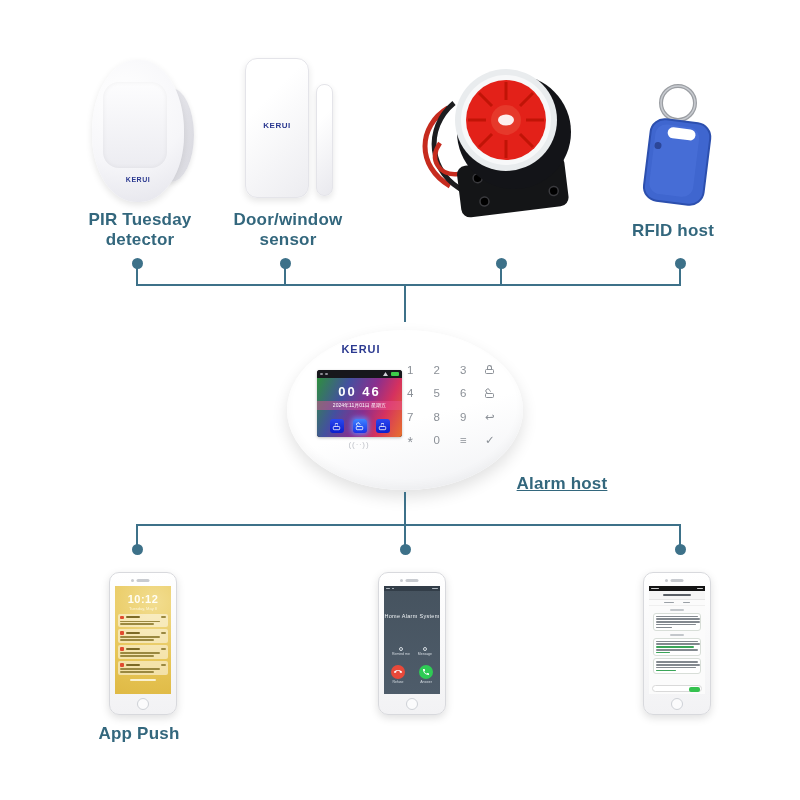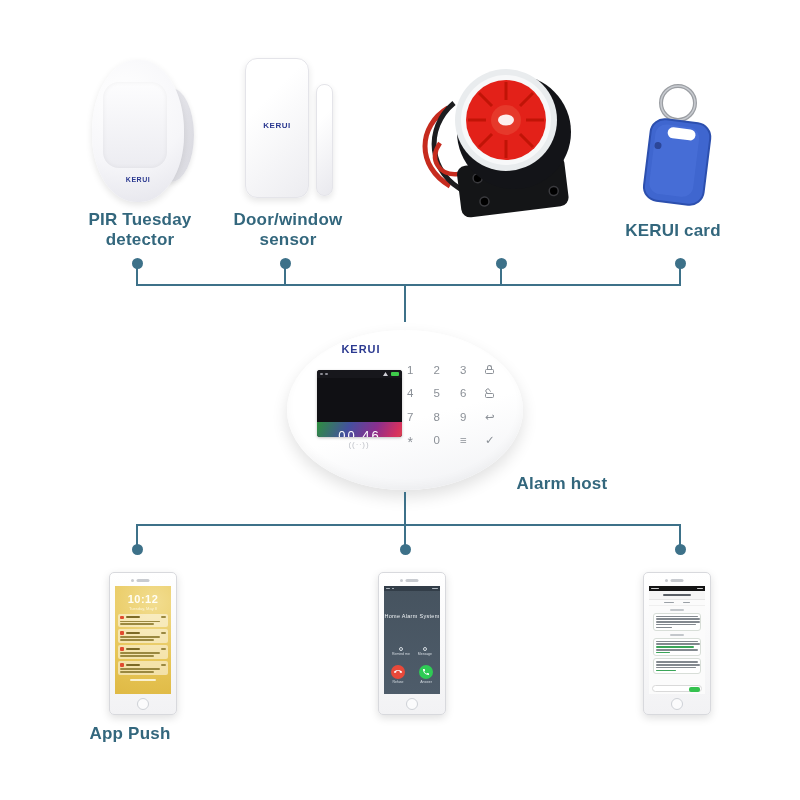--- a/index.html
+++ b/index.html
@@ -47,21 +47,21 @@
                font-weight:bold; color:#2b3990; letter-spacing:1px; }
   .host-screen { position:absolute; left:30px; top:40px; width:85px; height:67px; border-radius:3px;
                  background:#101014; overflow:hidden; box-shadow:0 1px 3px rgba(0,0,0,.25); }
   .scr-topbar { position:relative; height:8px; background:#17171c; }
   .scr-dot { position:absolute; top:3px; width:3px; height:2px; background:#8d8d95; border-radius:1px; }
   .scr-batt { position:absolute; right:3px; top:2px; width:8px; height:4px; background:#3ecb4a; border-radius:1px; }
   .scr-wifi { position:absolute; right:14px; top:2px; width:5px; height:4px;
               background:#cfcfd6; clip-path:polygon(0 100%,50% 0,100% 100%); }
   .scr-main { position:relative; height:59px;
               background:linear-gradient(115deg,#2e8f3e 0%,#44509f 30%,#8a2f8e 55%,#d5315f 75%,#e8712c 100%); }
-  .scr-time { text-align:center; padding-top:6px; color:#ffffff; font-size:13px; font-weight:normal; letter-spacing:2px;margin-top:44px; }
+  .scr-time { text-align:center; padding-top:6px; color:#ffffff; font-size:13px; font-weight:bold; letter-spacing:2px; }
   .scr-date { margin-top:2px; height:9px; background:rgba(235,82,148,.45); color:#ffffff; font-size:5px;
               line-height:9px; text-align:center; overflow:hidden; }
   .scr-icons { position:absolute; left:0; bottom:4px; width:100%; display:flex; justify-content:center; gap:9px; }
   .scr-app { width:14px; height:14px; border-radius:3px; background:linear-gradient(#2a48f0,#0b1ecc);
              display:flex; align-items:center; justify-content:center; }
   .scr-app.active { background:linear-gradient(#3f84ff,#1732e8); box-shadow:0 0 5px 2px rgba(90,140,255,.8); }
   .host-swipe { position:absolute; left:42px; top:110px; width:60px; text-align:center; color:#bfc2c8;
                 font-size:8px; letter-spacing:1px; }
   .keypad { position:absolute; left:110px; top:28px; width:106px; height:94px; display:grid;
             grid-template-columns:repeat(4,1fr); grid-template-rows:repeat(4,1fr); }
@@ -71,21 +71,21 @@
   .lock .shackle { position:absolute; top:0; left:2px; width:5px; height:5px; border:1.2px solid currentColor;
                    border-bottom:none; border-radius:3px 3px 0 0; }
   .lock .lbody { position:absolute; top:4px; left:0; width:9px; height:5px; border:1.2px solid currentColor;
                  border-radius:1.5px; background:transparent; }
   .lock.open .shackle { transform:rotate(-38deg) translate(-1px,-1.5px); }
   .lock.white { color:#ffffff; transform:scale(.8); }
   .lock.white .shackle { border-width:1.5px; } .lock.white .lbody { border-width:1.5px; }
 
   
   .phone { position:absolute; width:68px; height:143px; background:linear-gradient(#ffffff,#f2f2f4);
-           border:1px solid #d8d9dd; border-radius:5px; box-shadow:0 3px 8px rgba(0,0,0,.13); }
+           border:1px solid #d8d9dd; border-radius:10px; box-shadow:0 3px 8px rgba(0,0,0,.13); }
   .ph-ear { position:absolute; top:6px; left:50%; transform:translateX(-50%); width:13px; height:2.5px;
             background:#c8cbd0; border-radius:2px; }
   .ph-cam { position:absolute; top:6px; left:21px; width:3px; height:3px; background:#c8cbd0; border-radius:50%; }
   .ph-home { position:absolute; bottom:4px; left:50%; transform:translateX(-50%); width:12px; height:12px;
              border:1px solid #ced1d6; border-radius:50%; background:#fbfbfc; }
   .ph-screen { position:absolute; top:13px; left:5px; right:5px; bottom:20px; overflow:hidden; }
 
   
   .app-screen { background:radial-gradient(circle at 70% 15%, #f2dd90 0%, #e7c658 60%, #dfb944 100%); }
   .ap-time { text-align:center; color:#fffef4; font-size:11px; font-weight:bold; padding-top:7px; letter-spacing:.5px; }
@@ -188,21 +188,21 @@
       <circle cx="50" cy="25" r="17" fill="none" stroke="#c9ccd1" stroke-width="1.5"></circle>
       <g transform="rotate(7 49 85)">
         <rect x="18" y="42" width="62" height="84" rx="15" fill="#2c4fae"></rect>
         <rect x="20" y="44" width="58" height="80" rx="13" fill="#3f66cf"></rect>
         <rect x="24" y="48" width="44" height="70" rx="11" fill="#4a71d8" opacity="0.7"></rect>
         <rect x="36" y="50" width="28" height="11" rx="5.5" fill="#ffffff"></rect>
         <circle cx="28" cy="70" r="3.5" fill="#2c4698"></circle>
       </g>
     </svg>
   </div>
-  <div class="dev-label" style="left:593px; top:221px;">KERUI card</div>
+  <div class="dev-label" style="left:593px; top:221px;">RFID host</div>
 
   <div class="cdot" style="left:132px; top:258px;"></div>
   <div class="cdot" style="left:280px; top:258px;"></div>
   <div class="cdot" style="left:496px; top:258px;"></div>
   <div class="cdot" style="left:675px; top:258px;"></div>
   <div class="cline" style="left:136px; top:266px; width:2px; height:20px;"></div>
   <div class="cline" style="left:284px; top:266px; width:2px; height:20px;"></div>
   <div class="cline" style="left:500px; top:266px; width:2px; height:20px;"></div>
   <div class="cline" style="left:679px; top:266px; width:2px; height:20px;"></div>
   <div class="cline" style="left:136px; top:284px; width:545px; height:2px;"></div>
@@ -268,21 +268,21 @@
       <div class="key">7</div>
       <div class="key">8</div>
       <div class="key">9</div>
       <div class="key">↩</div>
       <div class="key star">*</div>
       <div class="key">0</div>
       <div class="key">≡</div>
       <div class="key">✓</div>
     </div>
   </div>
-  <div class="dev-label" style="left:482px; top:474px;">Alarm host</div>
+  <div class="dev-label" style="left:482px; top:474px;text-decoration:underline;">Alarm host</div>
 
   <div class="cline" style="left:404px; top:492px; width:2px; height:34px;"></div>
   <div class="cline" style="left:136px; top:524px; width:545px; height:2px;"></div>
   <div class="cline" style="left:136px; top:526px; width:2px; height:20px;"></div>
   <div class="cline" style="left:404px; top:526px; width:2px; height:20px;"></div>
   <div class="cline" style="left:679px; top:526px; width:2px; height:20px;"></div>
   <div class="cdot" style="left:132px; top:544px;"></div>
   <div class="cdot" style="left:400px; top:544px;"></div>
   <div class="cdot" style="left:675px; top:544px;"></div>
 
@@ -325,21 +325,21 @@
             <div class="nbar" style="width:14px;"></div>
             <div class="nbar light" style="width:5px; margin-left:auto;"></div>
           </div>
         <div class="nbar light" style="width:40px; margin-top:1.5px;"></div>
         <div class="nbar light" style="width:34px; margin-top:1.3px;"></div>
       </div>
       <div class="ap-hint"></div>
     </div>
     <div class="ph-home"></div>
   </div>
-  <div class="dev-label" style="left:50px; top:724px;">App Push</div>
+  <div class="dev-label" style="left:59px; top:724px;">App Push</div>
 
   <div class="phone" style="left:378px; top:572px;">
     <div class="ph-ear"></div>
     <div class="ph-cam"></div>
     <div class="ph-screen call-screen">
       <div class="cs-status">
         <div class="cs-tick"></div>
           <div class="cs-tick" style="width:2px;"></div>
         <div class="cs-tick" style="margin-left:auto; width:6px;"></div>
       </div>

